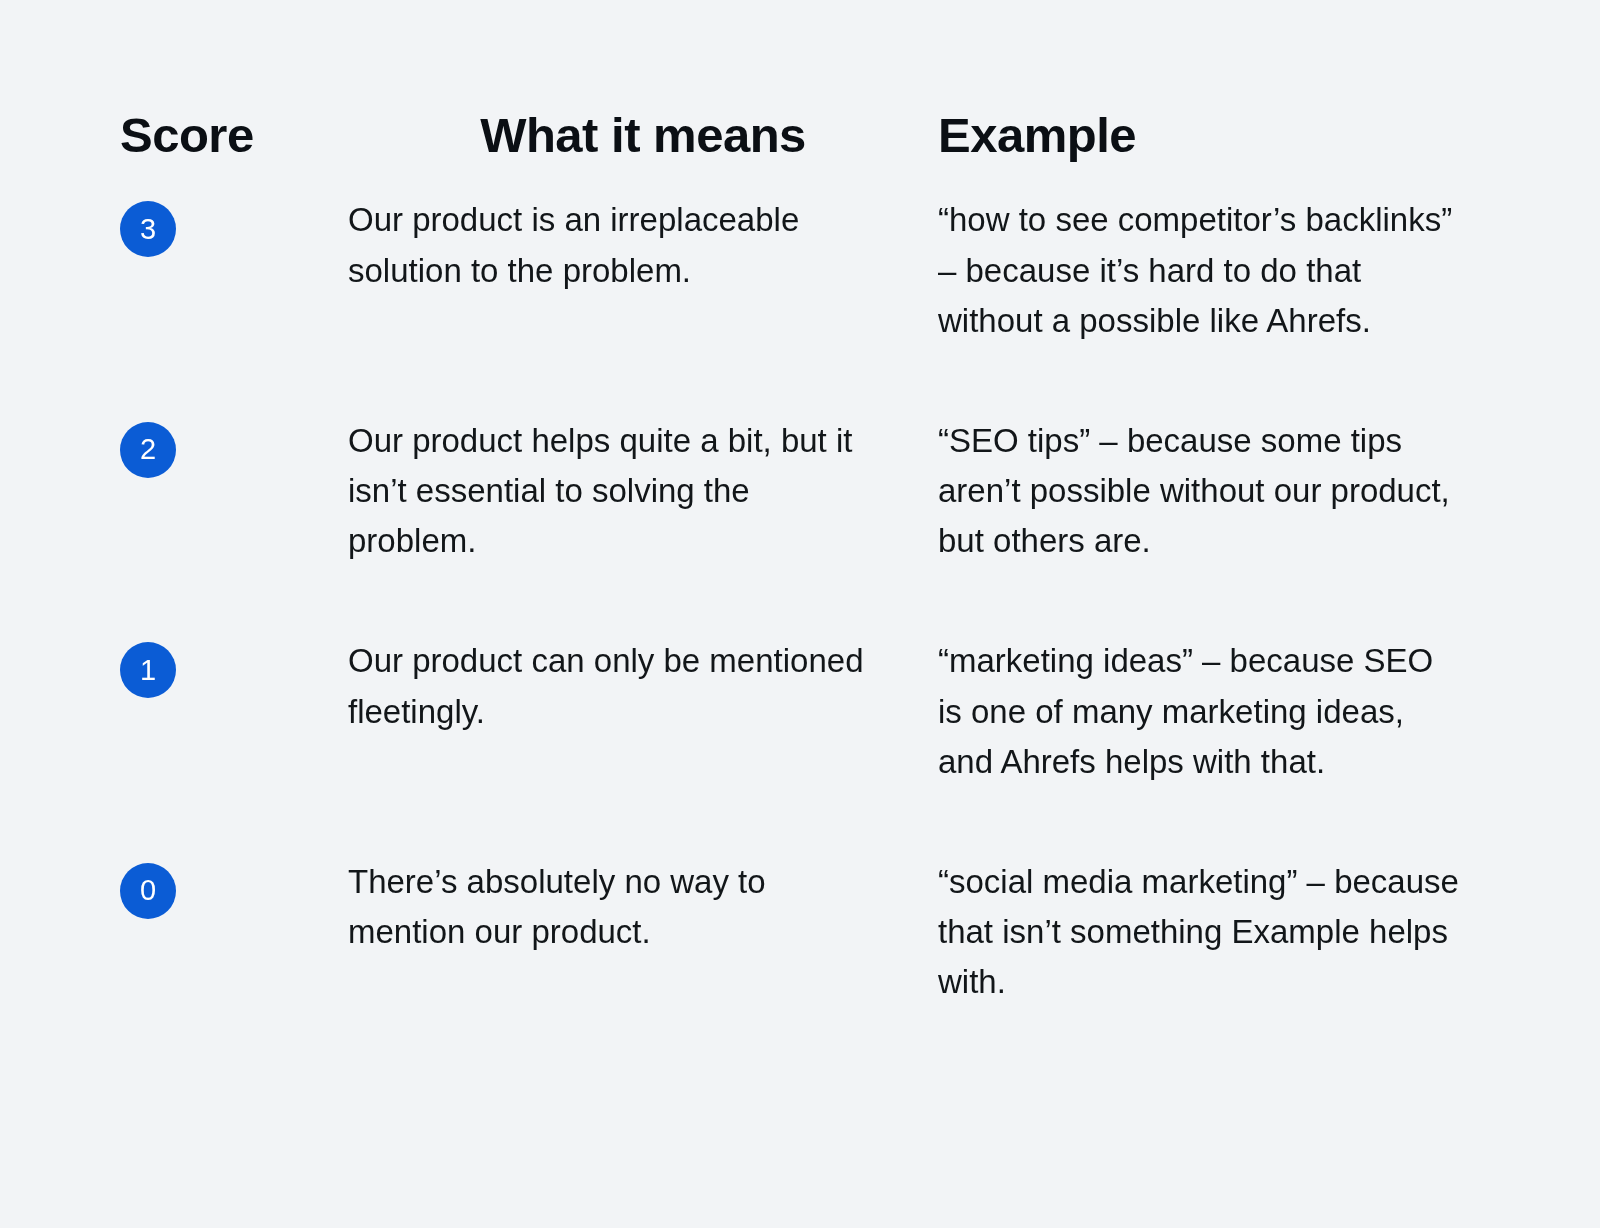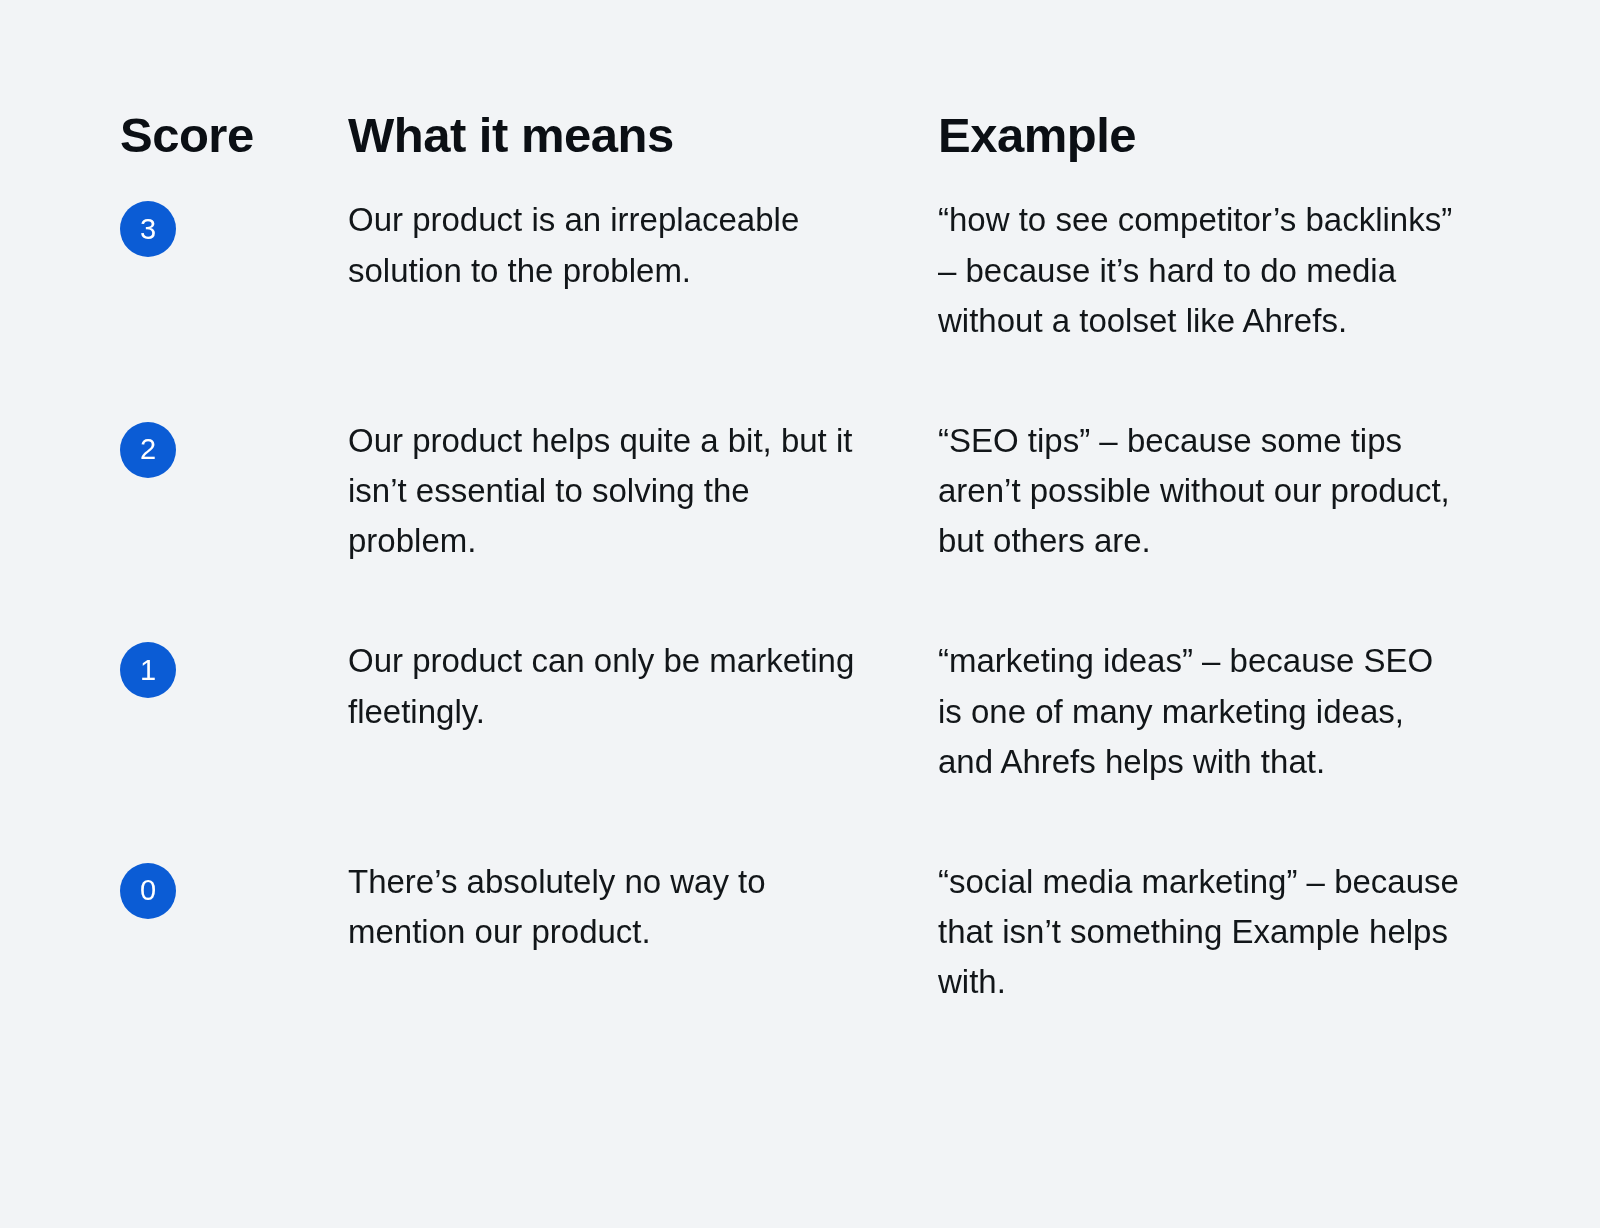--- a/index.html
+++ b/index.html
@@ -34,21 +34,21 @@
     text-align: left;
     vertical-align: top;
     font-weight: 700;
     font-size: 49px;
     line-height: 1.05;
     letter-spacing: -0.5px;
     padding: 0 0 34px 0;
     color: #0b0f14;
   }
   th.th-score { padding-left: 0; }
-  th.th-means { padding-left: 0; }
+  th.th-means { padding-left: 0; text-align: center; }
   th.th-example { padding-left: 0; margin-top: 46px; }
 
   td {
     vertical-align: top;
     font-size: 33px;
     line-height: 1.52;
     color: #121619;
     padding: 0 0 70px 0;
   }
   td.cell-means { padding-right: 60px; }
@@ -88,34 +88,34 @@
         <th class="th-means">What it means</th>
         <th class="th-example">Example</th>
       </tr>
     </thead>
     <tbody>
       <tr>
         <td class="cell-score">
           <span class="badge">3</span>
         </td>
         <td class="cell-means">Our product is an irreplaceable solution to the problem.</td>
-        <td class="cell-example">“how to see competitor’s backlinks” – because it’s hard to do media without a toolset like Ahrefs.</td>
+        <td class="cell-example">“how to see competitor’s backlinks” – because it’s hard to do that without a possible like Ahrefs.</td>
       </tr>
       <tr>
         <td class="cell-score">
           <span class="badge">2</span>
         </td>
         <td class="cell-means">Our product helps quite a bit, but it isn’t essential to solving the problem.</td>
         <td class="cell-example">“SEO tips” – because some tips aren’t possible without our product, but others are.</td>
       </tr>
       <tr>
         <td class="cell-score">
           <span class="badge">1</span>
         </td>
-        <td class="cell-means">Our product can only be marketing fleetingly.</td>
+        <td class="cell-means">Our product can only be mentioned fleetingly.</td>
         <td class="cell-example">“marketing ideas” – because SEO is one of many marketing ideas, and Ahrefs helps with that.</td>
       </tr>
       <tr>
         <td class="cell-score">
           <span class="badge">0</span>
         </td>
         <td class="cell-means">There’s absolutely no way to mention our product.</td>
         <td class="cell-example">“social media marketing” – because that isn’t something Example helps with.</td>
       </tr>
     </tbody>

